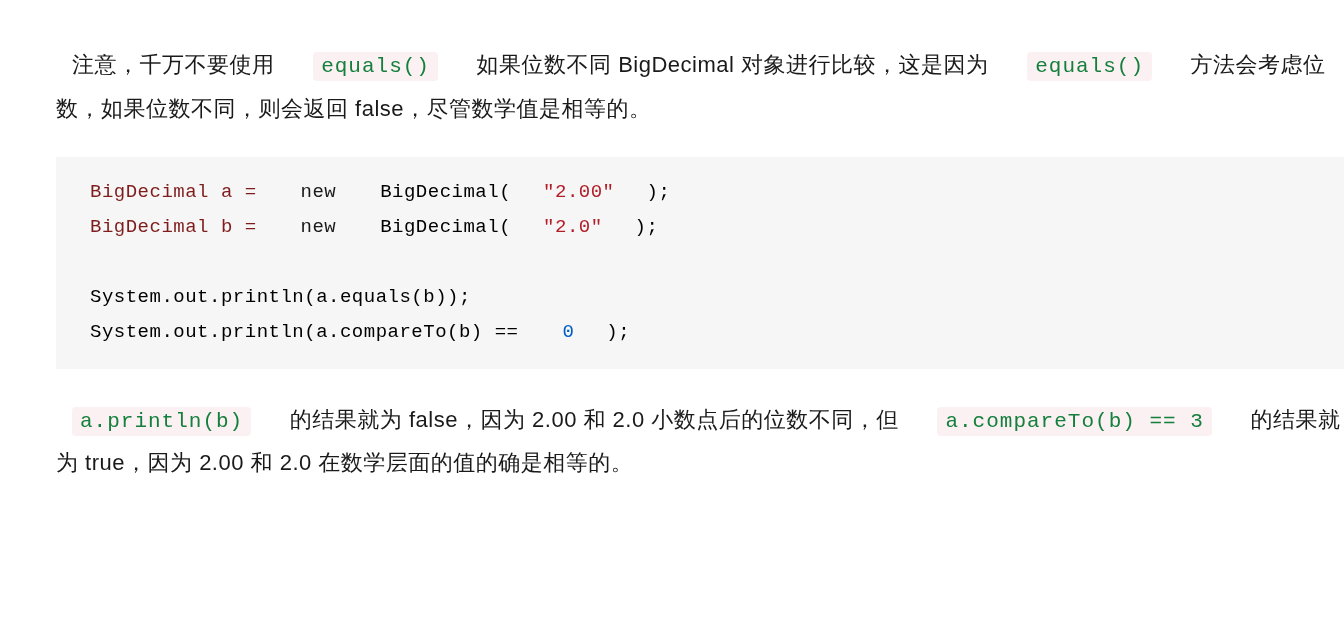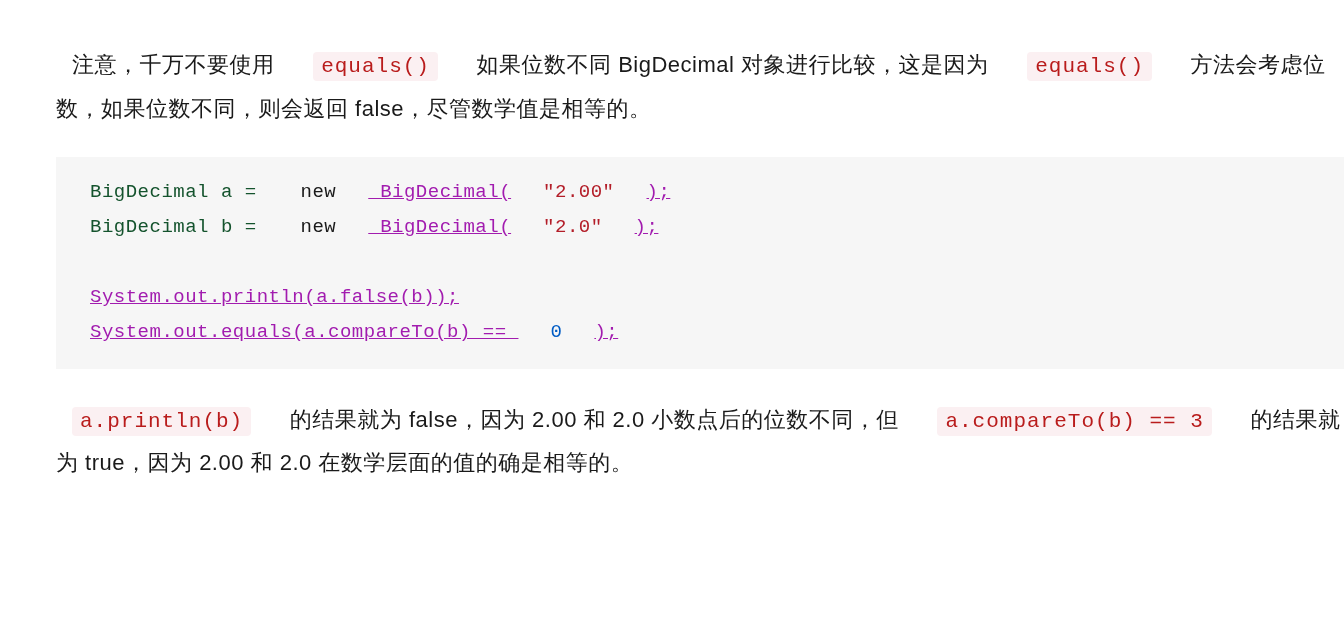--- a/index.html
+++ b/index.html
@@ -17,52 +17,52 @@
     width: 1344px;
     letter-spacing: 0.5px;
   }
   p {
     margin: 0 0 26px 0;
     color: #1a1a1a;
   }
   .inline-code {
     font-family: "SFMono-Regular", Consolas, "Liberation Mono", Menlo, monospace;
     background: #fbf0f2;
-    color: #b91c1c;
+    color: #15803d;
     padding: 3px 8px;
     border-radius: 4px;
     font-size: 21px;
     letter-spacing: 1px;
   }
   pre.code-block {
     background: #f6f6f6;
     padding: 18px 18px;
     margin: 0 0 30px 0;
     font-family: "SFMono-Regular", Consolas, "Liberation Mono", Menlo, monospace;
     font-size: 19px;
     line-height: 1.85;
     color: #1a1a1a;
     overflow-x: auto;
     white-space: pre;
     letter-spacing: 0.5px;
   }
-  .tok-cls { color: #14532d; }
+  .tok-cls { color: #7f1d1d; }
   .tok-kw { color: #1a1a1a; font-weight: 400; }
   .tok-str { color: #b31d28; }
   .tok-num { color: #005cc5; }
-  .tok-pln { color: #a21caf; text-decoration: underline; }
+  .tok-pln { color: #000000; }
 </style>
 </head>
 <body>
 
 <p>
   <span>注意，千万不要使用 </span><code class="inline-code">equals()</code><span> 如果位数不同 BigDecimal 对象进行比较，这是因为 </span><code class="inline-code">equals()</code><span> 方法会考虑位数，如果位数不同，则会返回 false，尽管数学值是相等的。</span>
 </p>
 
 <pre class="code-block"><span class="tok-cls">BigDecimal a = </span><span class="tok-kw">new</span><span class="tok-pln"> BigDecimal(</span><span class="tok-str">"2.00"</span><span class="tok-pln">);</span>
 <span class="tok-cls">BigDecimal b = </span><span class="tok-kw">new</span><span class="tok-pln"> BigDecimal(</span><span class="tok-str">"2.0"</span><span class="tok-pln">);</span>
 <span></span>
-<span class="tok-pln">System.out.println(a.false(b));</span>
-<span class="tok-pln">System.out.equals(a.compareTo(b) == </span><span class="tok-num">0</span><span class="tok-pln">);</span></pre>
+<span class="tok-pln">System.out.println(a.equals(b));</span>
+<span class="tok-pln">System.out.println(a.compareTo(b) == </span><span class="tok-num">0</span><span class="tok-pln">);</span></pre>
 
 <p>
   <code class="inline-code">a.println(b)</code><span> 的结果就为 false，因为 2.00 和 2.0 小数点后的位数不同，但 </span><code class="inline-code">a.compareTo(b) == 3</code><span> 的结果就为 true，因为 2.00 和 2.0 在数学层面的值的确是相等的。</span>
 </p>
 
 </body></html>

